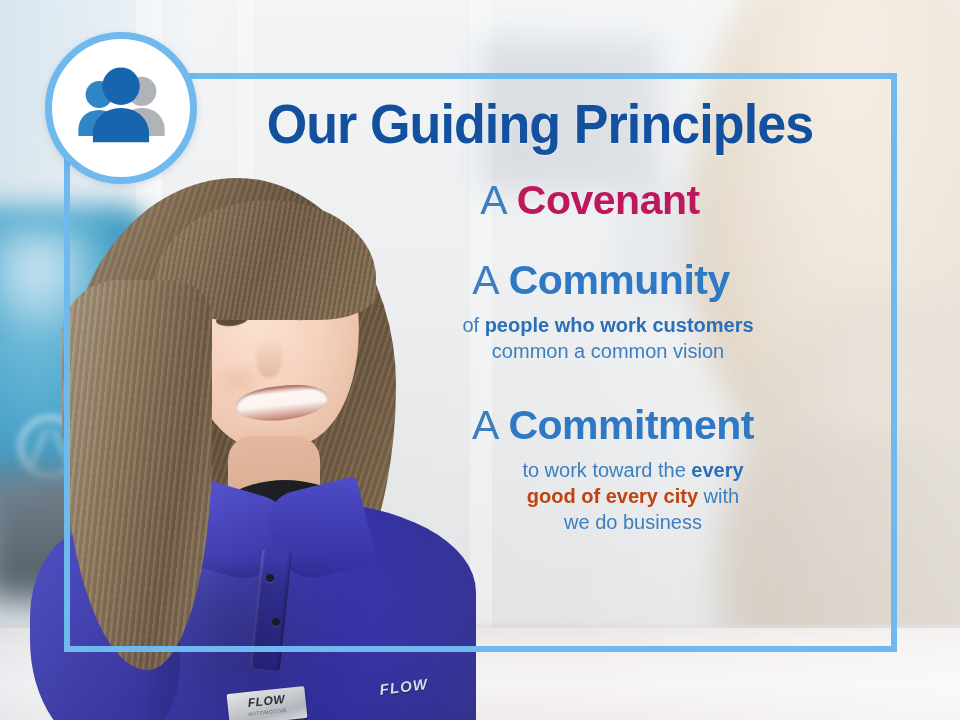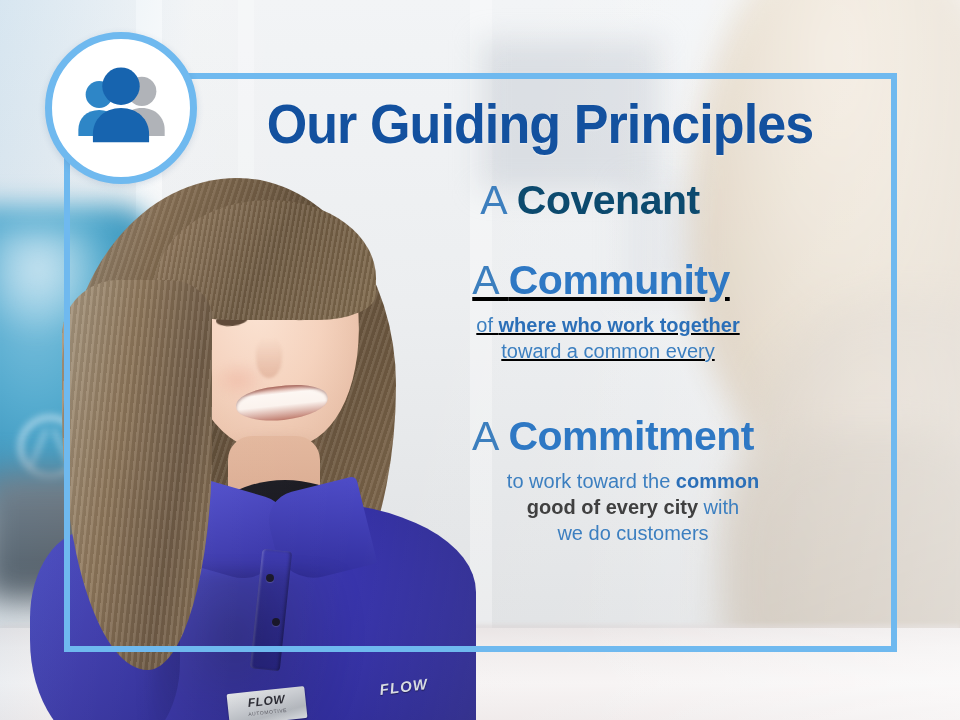--- a/index.html
+++ b/index.html
@@ -337,24 +337,24 @@
     font-size:20px; line-height:1.32;
     color:#3C7FC0; font-weight:normal;
     margin-top:3px;
     font-family:"Liberation Sans", sans-serif;
   }
   .p-sub b{ font-weight:bold; color:#2B6FB8; }
 
   
   #block-covenant   { margin-top:0;  }
   #block-covenant   .p-sub{ margin-top:6px; }
-  #block-community  { margin-top:34px;text-decoration:underline; }
+  #block-community  { margin-top:34px; }
   #block-community  .p-title{ padding-left:22px; }
   #block-community  .p-sub{ margin-top:8px; padding-left:36px; }
-  #block-commitment { margin-top:49px; }
+  #block-commitment { margin-top:38px; }
   #block-commitment .p-title{ padding-left:46px; }
   #block-commitment .p-sub{ margin-top:8px; padding-left:86px; }
 </style>
 </head>
 <body>
 
 <div id="stage">
 
   <div class="photo">
     <div class="bg-room"></div>
@@ -442,39 +442,39 @@
       <circle cx="50" cy="29" r="18" fill="#1764AF"></circle>
       <path d="M50 50c-16 0-27 11-27 25v8h54v-8c0-14-11-25-27-25z" fill="#1764AF"></path>
     </svg>
   </div>
 
   <div class="headline" style="color: rgb(19, 81, 159);">Our Guiding Principles</div>
 
   <div class="principles">
     <div class="p-block" id="block-covenant">
       <div class="p-title">
-        <span class="art" style="color: rgb(61, 127, 190);">A </span><span style="color: #0c4a6e;">Covenant</span>
+        <span class="art" style="color: rgb(61, 127, 190);">A </span><span style="color: #be185d;">Covenant</span>
       </div>
     </div>
 
     <div class="p-block" id="block-community">
       <div class="p-title">
         <span class="art" style="color: rgb(61, 127, 190);">A </span><span style="color: rgb(46, 120, 196);">Community</span>
       </div>
       <div class="p-sub" style="color: rgb(60, 127, 192);">
-        <div><span>of </span><b style="color: rgb(43, 111, 184);">where who work together</b></div>
-        <div><span>toward a common every</span></div>
+        <div><span>of </span><b style="color: rgb(43, 111, 184);">people who work customers</b></div>
+        <div><span>common a common vision</span></div>
       </div>
     </div>
 
     <div class="p-block" id="block-commitment">
       <div class="p-title">
         <span class="art" style="color: rgb(61, 127, 190);">A </span><span style="color: rgb(46, 120, 196);">Commitment</span>
       </div>
       <div class="p-sub" style="color: rgb(60, 127, 192);">
-        <div><span>to work toward the </span><b style="color: rgb(43, 111, 184);">common</b></div>
-        <div><b style="color: #404040;">good of every city</b><span> with</span></div>
-        <div><span>we do customers</span></div>
+        <div><span>to work toward the </span><b style="color: rgb(43, 111, 184);">every</b></div>
+        <div><b style="color: #c2410c;">good of every city</b><span> with</span></div>
+        <div><span>we do business</span></div>
       </div>
     </div>
   </div>
 
 </div>
 
 </body></html>

